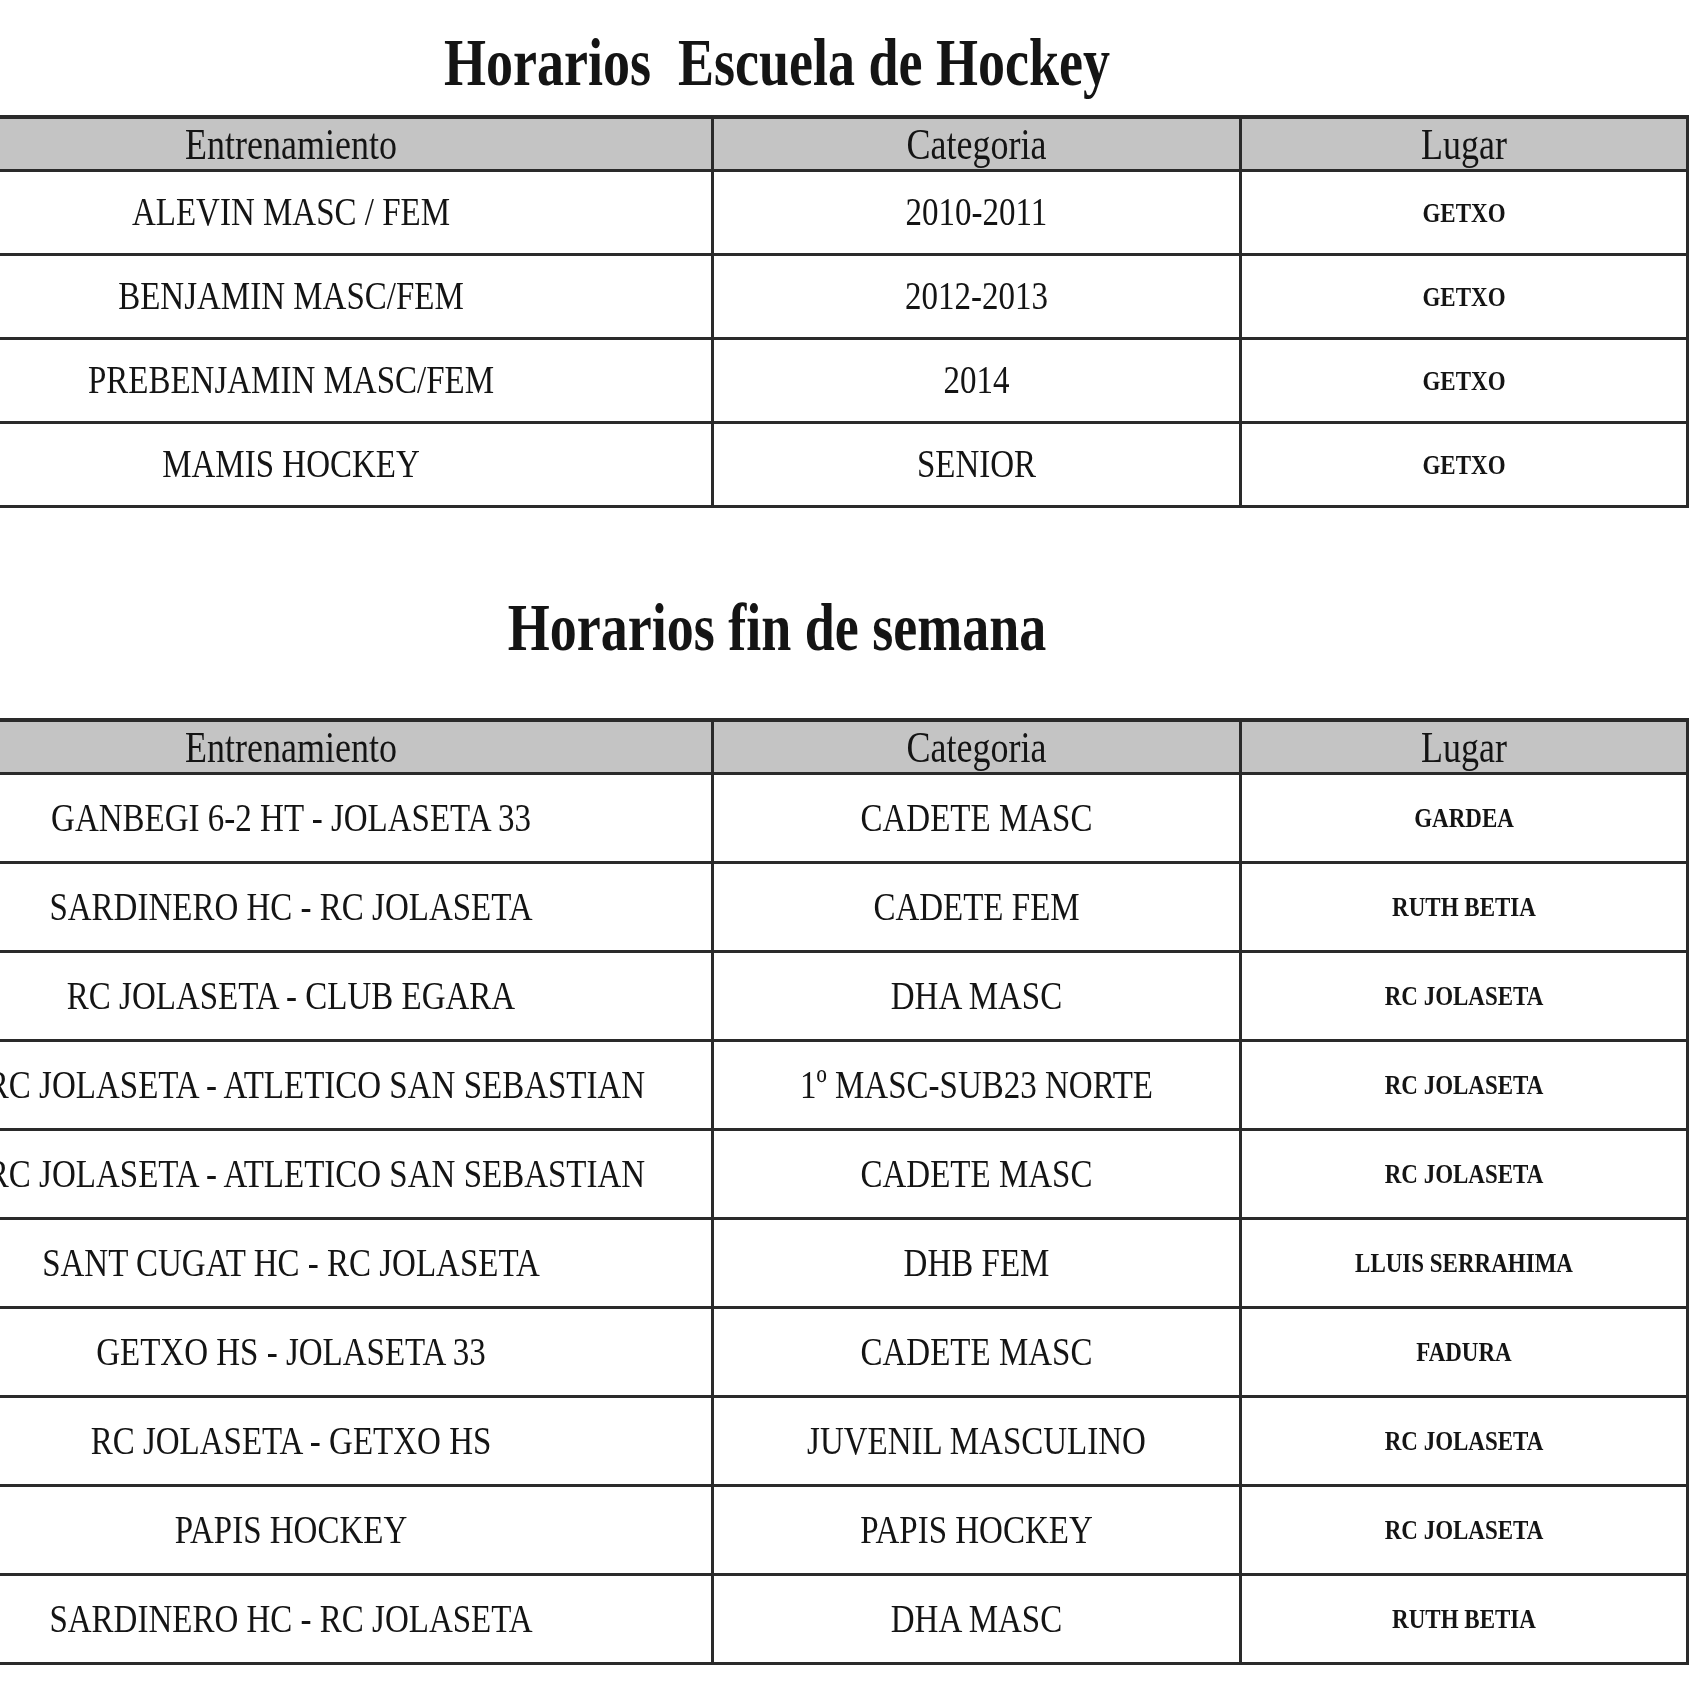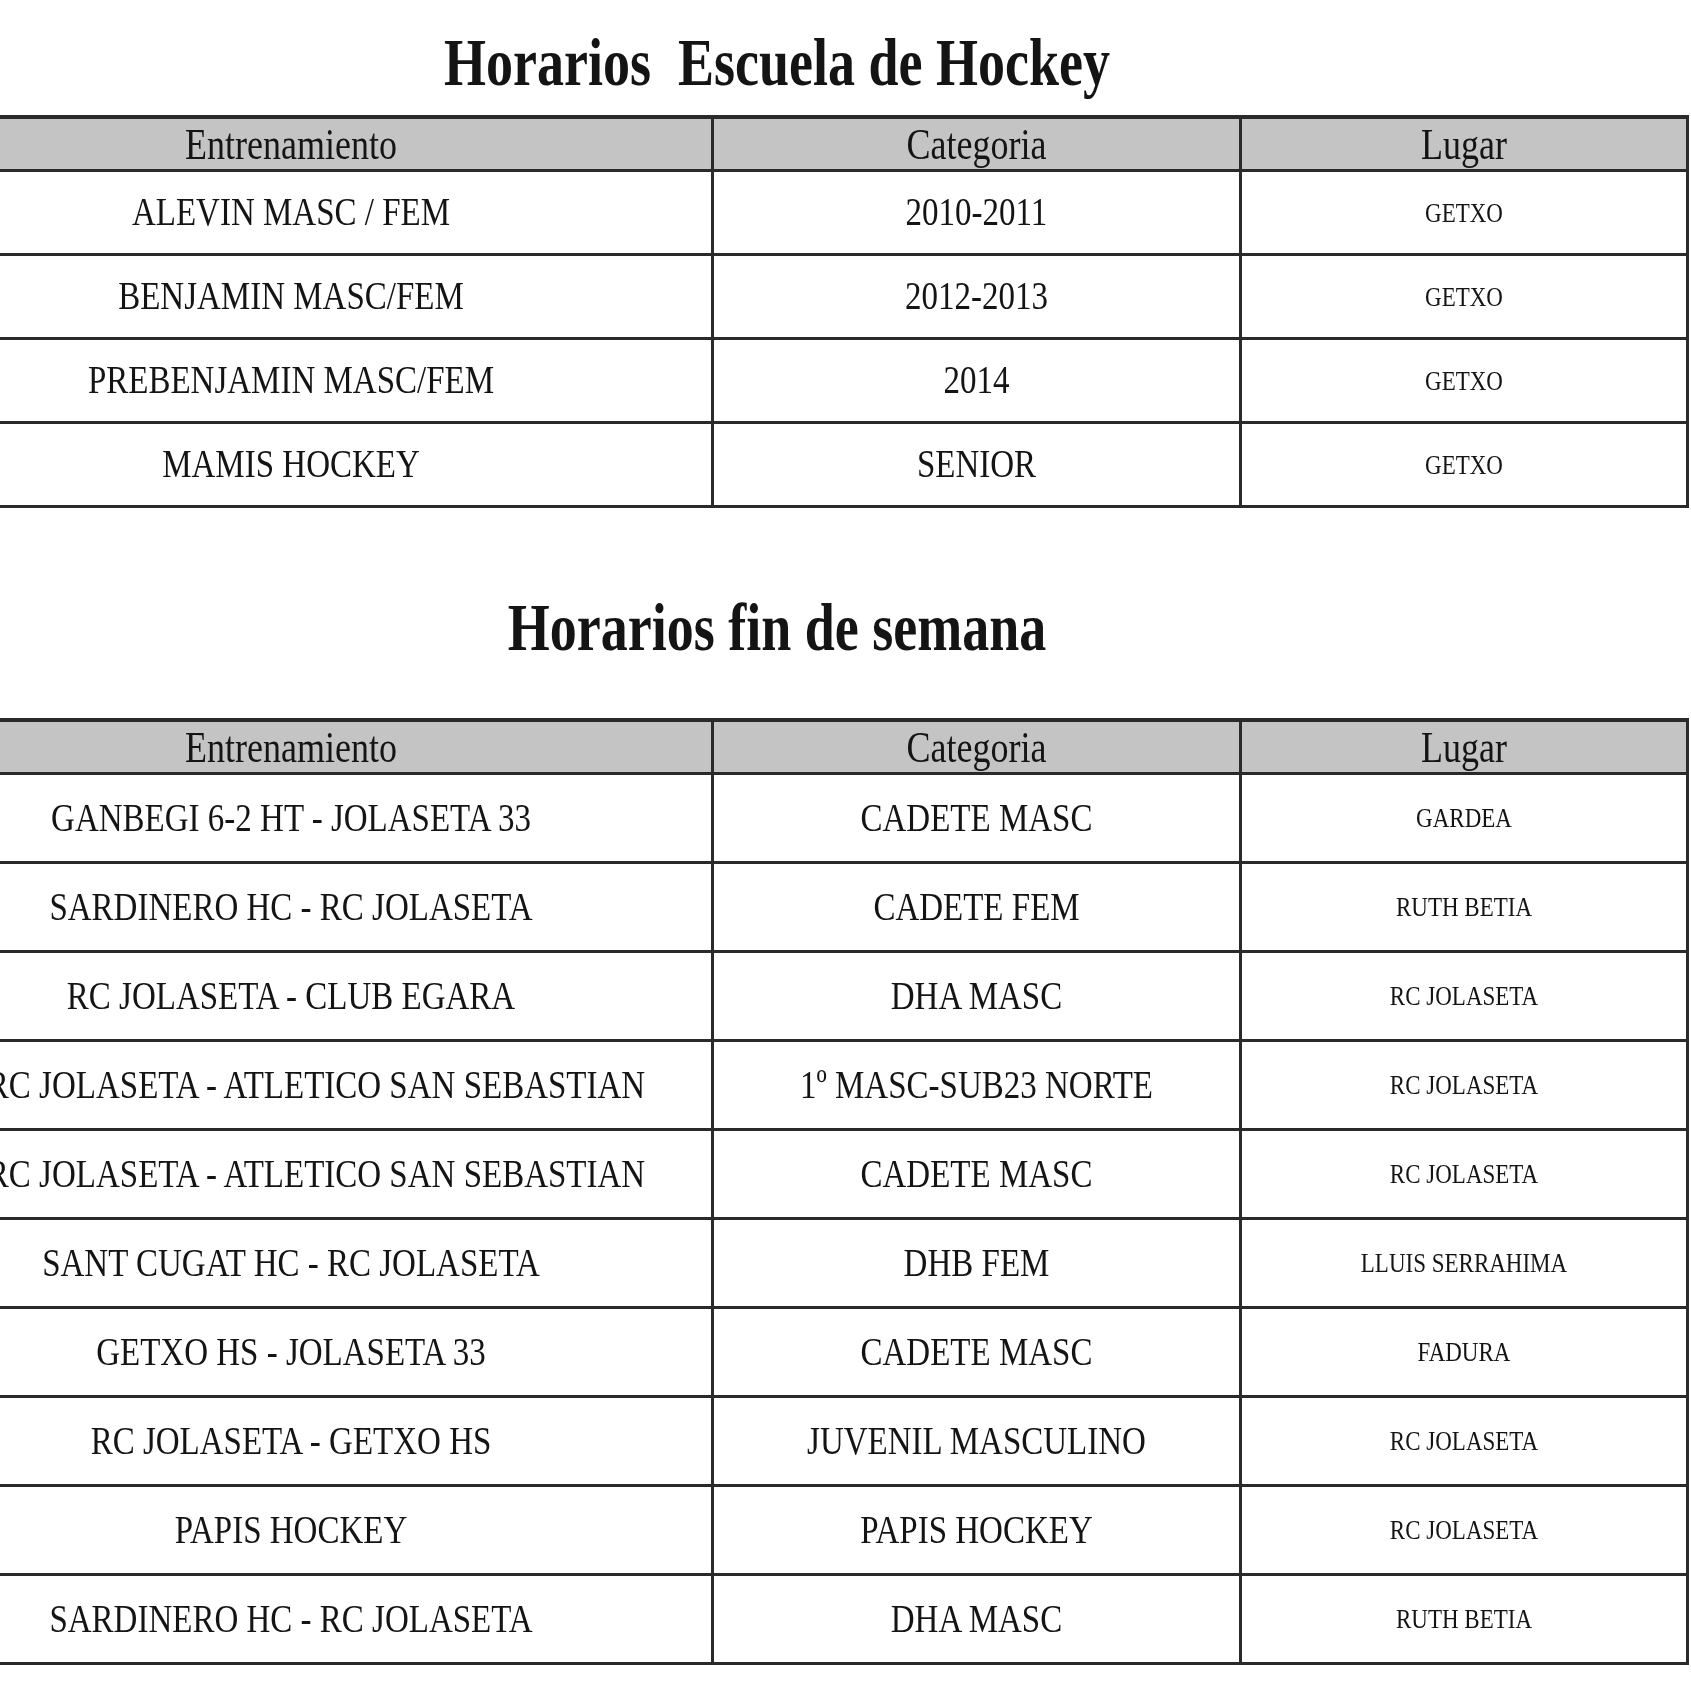--- a/index.html
+++ b/index.html
@@ -59,21 +59,21 @@
     border:3px solid var(--border);
     text-align:center;
     padding:0;
     font-size:33px;
     white-space:nowrap;
     overflow:visible;
     vertical-align:middle;
   }
   #table1 td{height:81px;}
   #table2 td{height:86px;}
-  .sched td.lugar{font-size:23px;}
+  .sched td.lugar{font-size:23px;font-weight:bold;}
   
   .ct{
     display:inline-block;
     transform:scaleY(1.22);
     transform-origin:center;
   }
   .doc-title .ct{transform:scaleY(1.25);}
   
   #table2 tbody tr:nth-child(4) td:first-child,
   #table2 tbody tr:nth-child(5) td:first-child{

